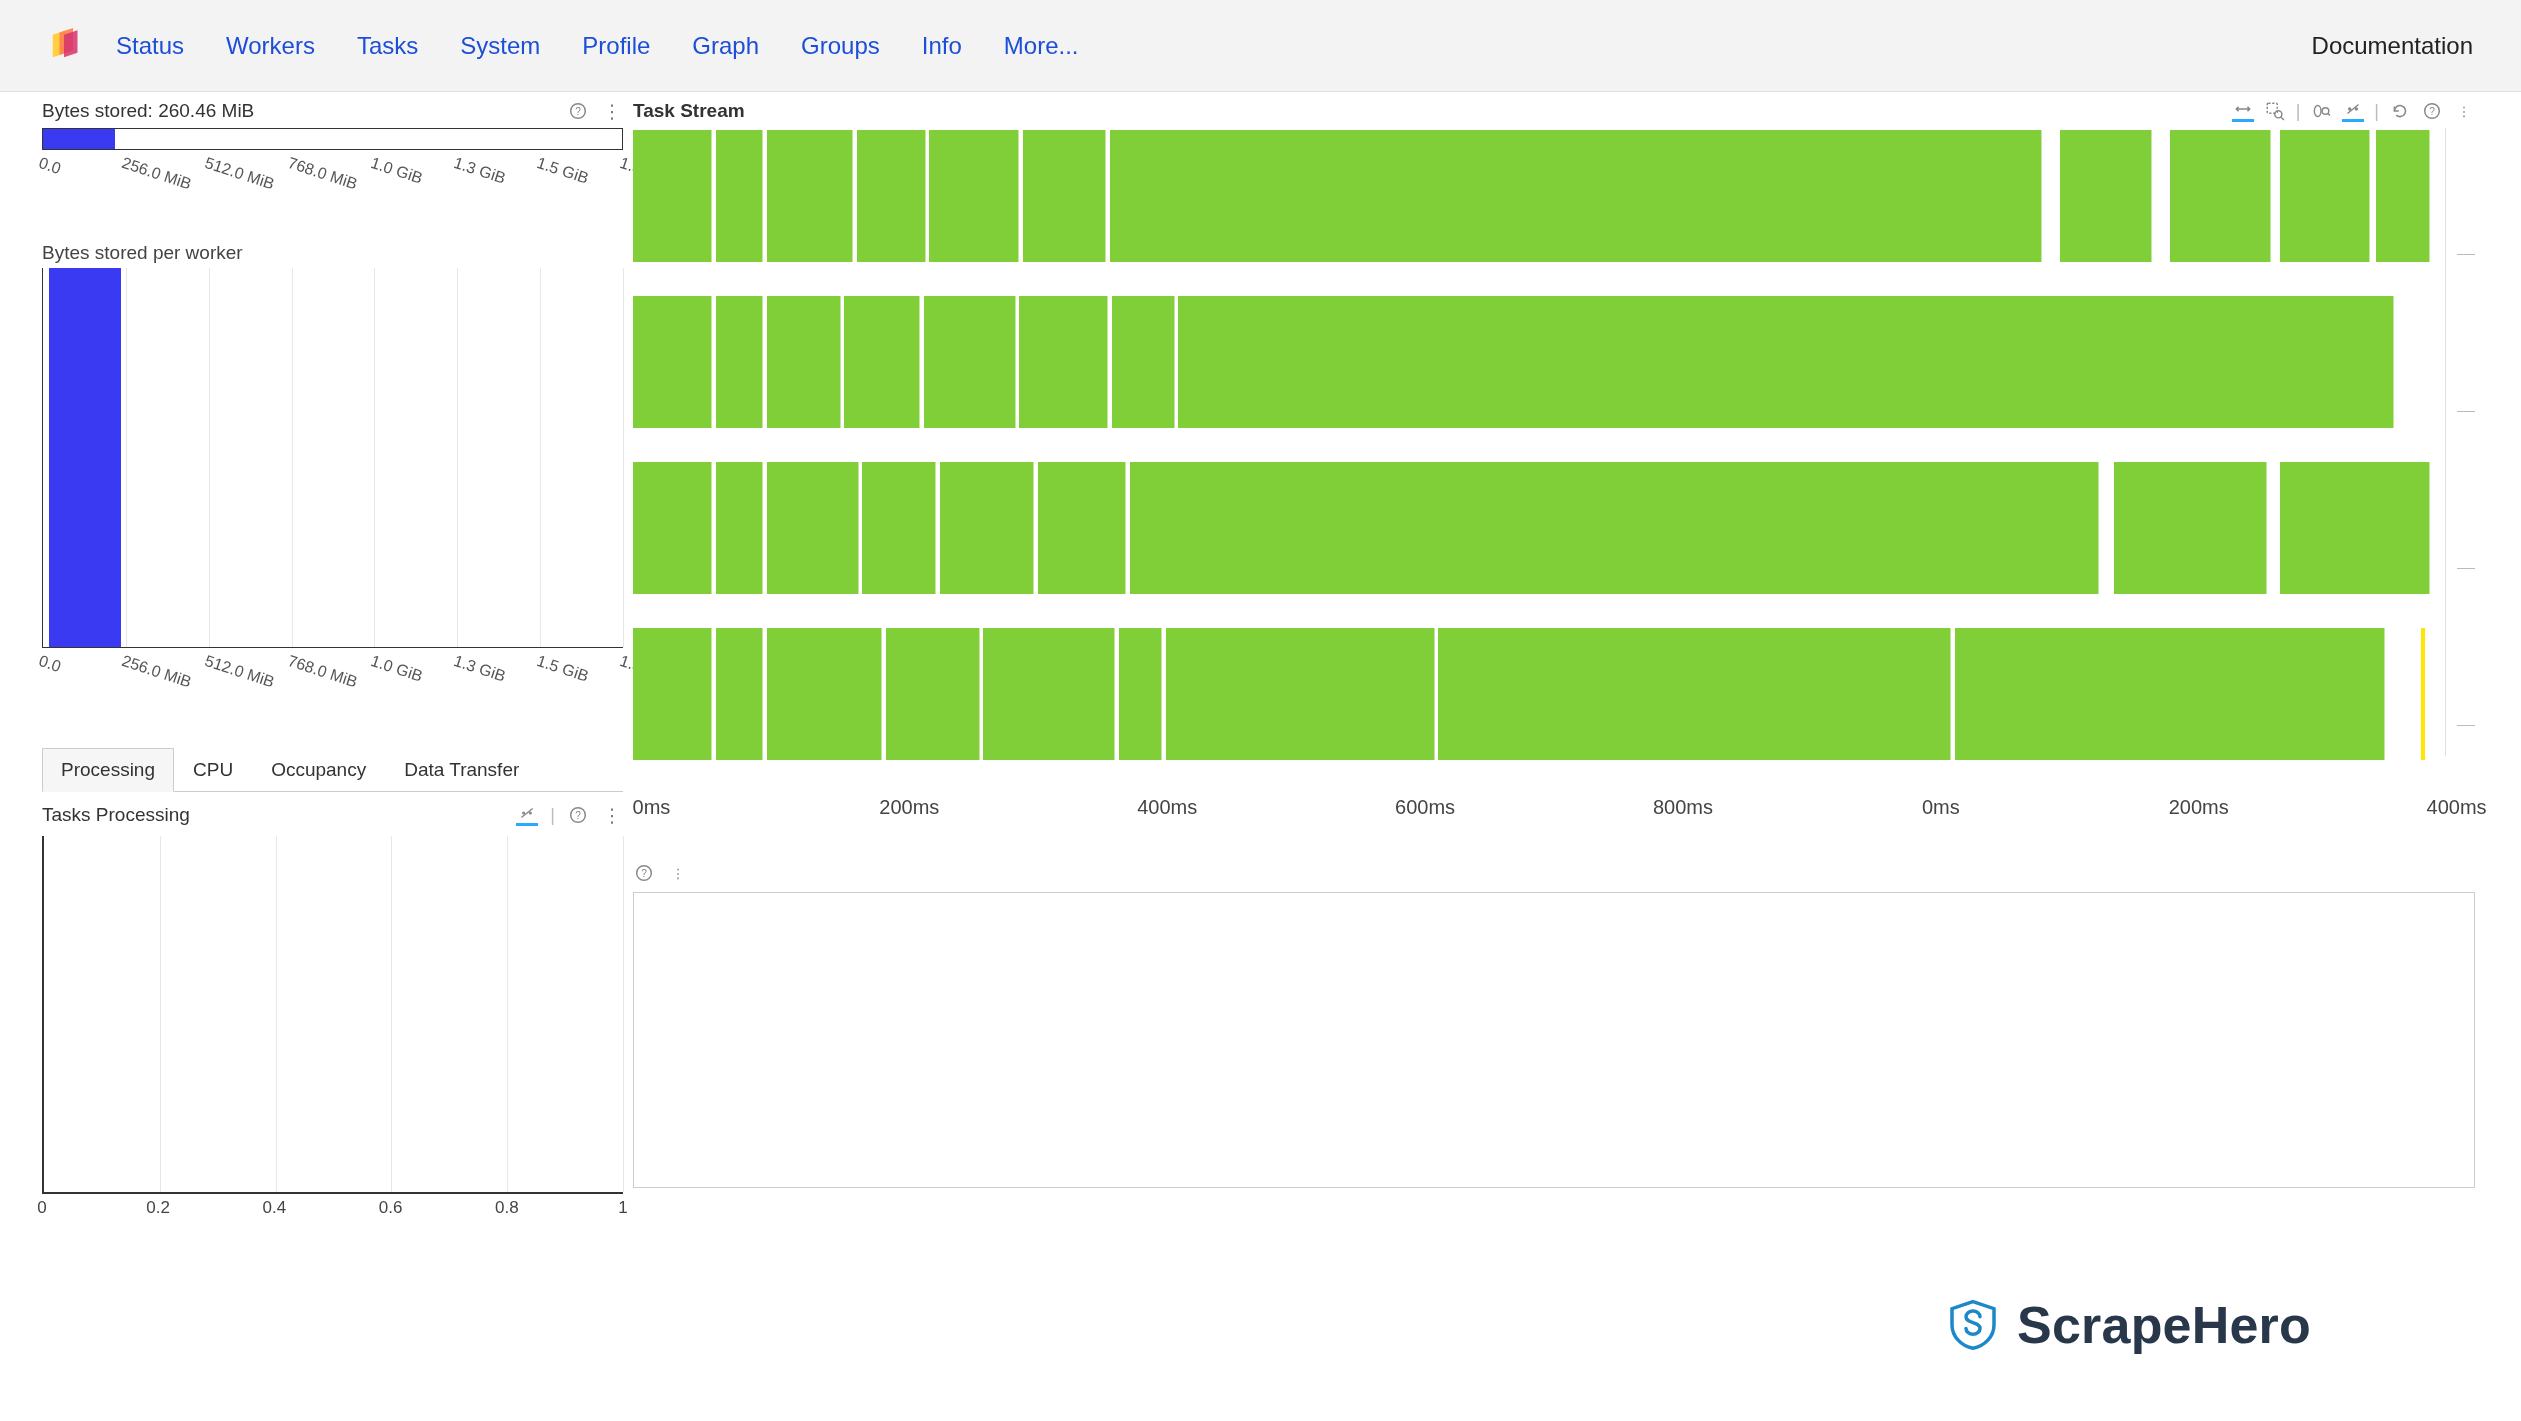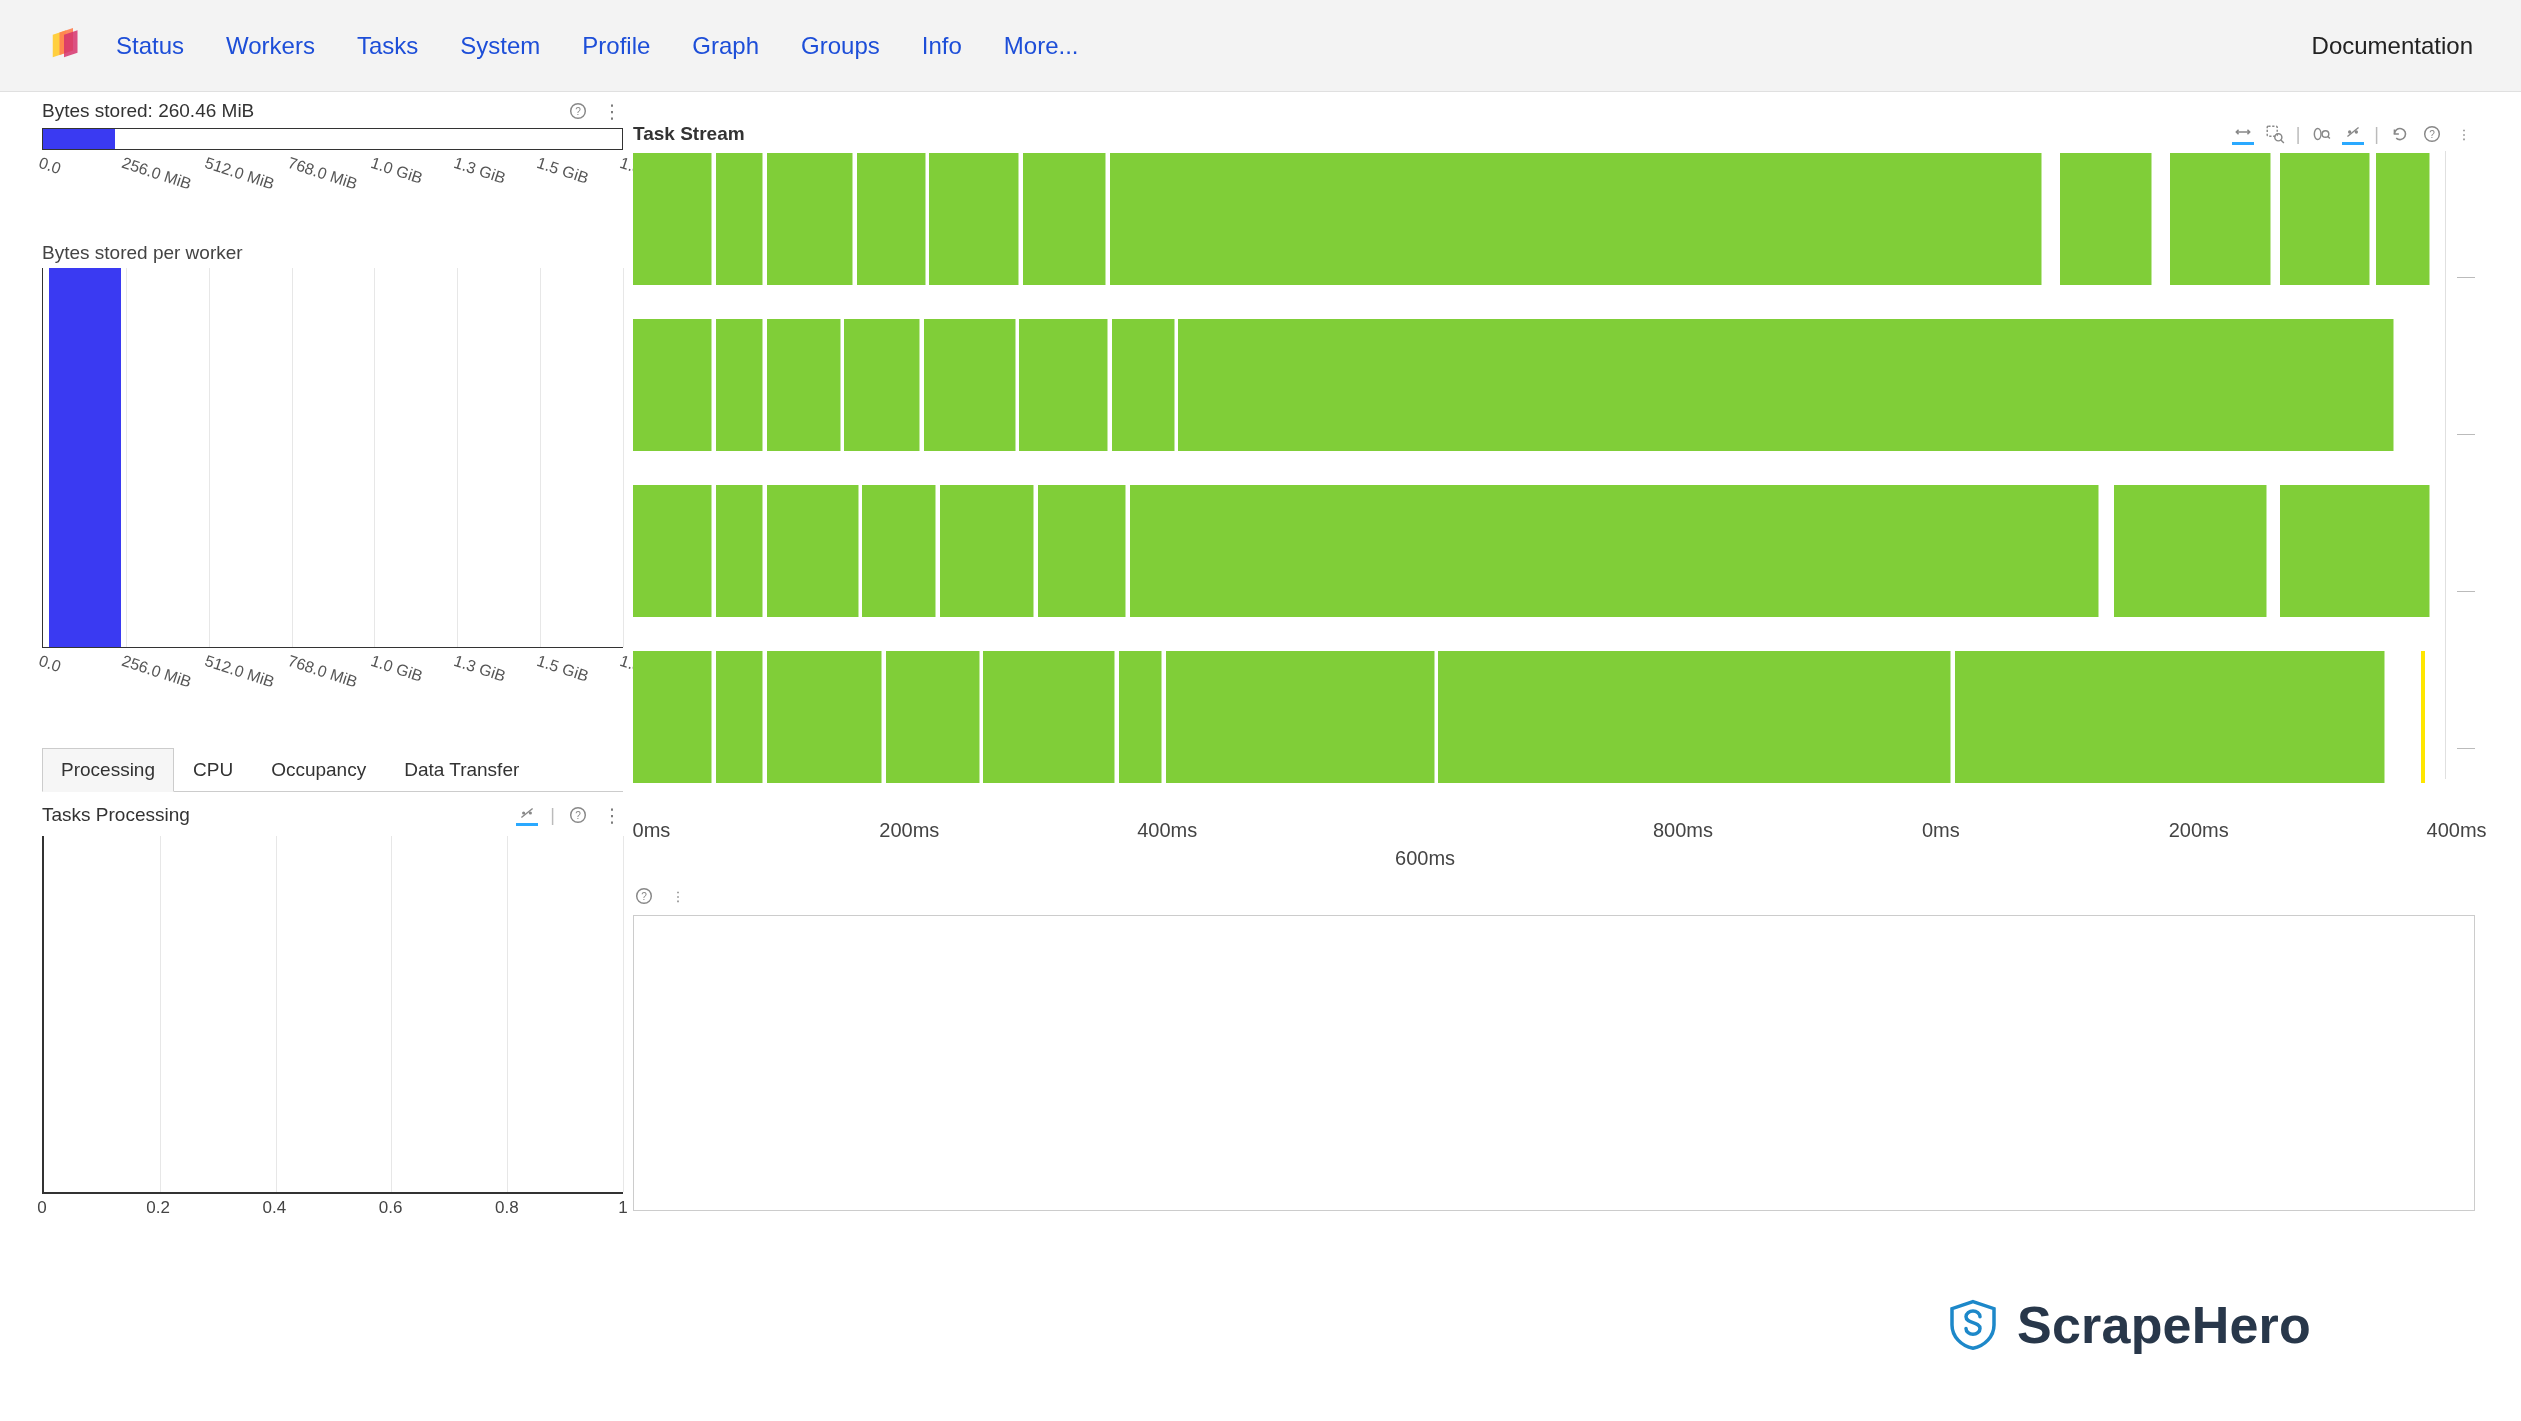--- a/index.html
+++ b/index.html
@@ -43,21 +43,20 @@
     padding: 8px 0 0 42px;
     display: flex;
     flex-direction: column;
   }
   .right-col {
     flex: 1;
     padding: 8px 46px 0 0;
     position: relative;
     display: flex;
     flex-direction: column;
-    justify-content: center;
   }
 
   
   .panel-head {
     display: flex;
     align-items: flex-end;
     justify-content: space-between;
     font-size: 19px;
     color: #444;
     font-weight: 400;
@@ -439,21 +438,21 @@
           <div class="stream-seg" style="left: 29.5%; width: 14.9%;"></div>
           <div class="stream-seg" style="left: 44.6%; width: 28.4%;"></div>
           <div class="stream-seg" style="left: 73.2%; width: 23.8%;"></div>
           <div class="stream-marker" style="left: 99%;"></div>
         </div>
       </div>
     <div class="stream-xaxis" id="stream-xaxis">
         <span class="t" style="left: 1%;">0ms</span>
         <span class="t" style="left: 15%;">200ms</span>
         <span class="t" style="left: 29%;">400ms</span>
-        <span class="t" style="left: 43%; margin-top: 28px;">600ms</span>
+        <span class="t" style="left: 43%;">600ms</span>
         <span class="t" style="left: 57%;">800ms</span>
         <span class="t" style="left: 71%;">0ms</span>
         <span class="t" style="left: 85%;">200ms</span>
         <span class="t" style="left: 99%;">400ms</span>
       </div>
 
     <div class="progress-head">
       <span class="toolbar">
         <span class="tool-icon">
           <svg viewBox="0 0 16 16" width="18" height="18">

